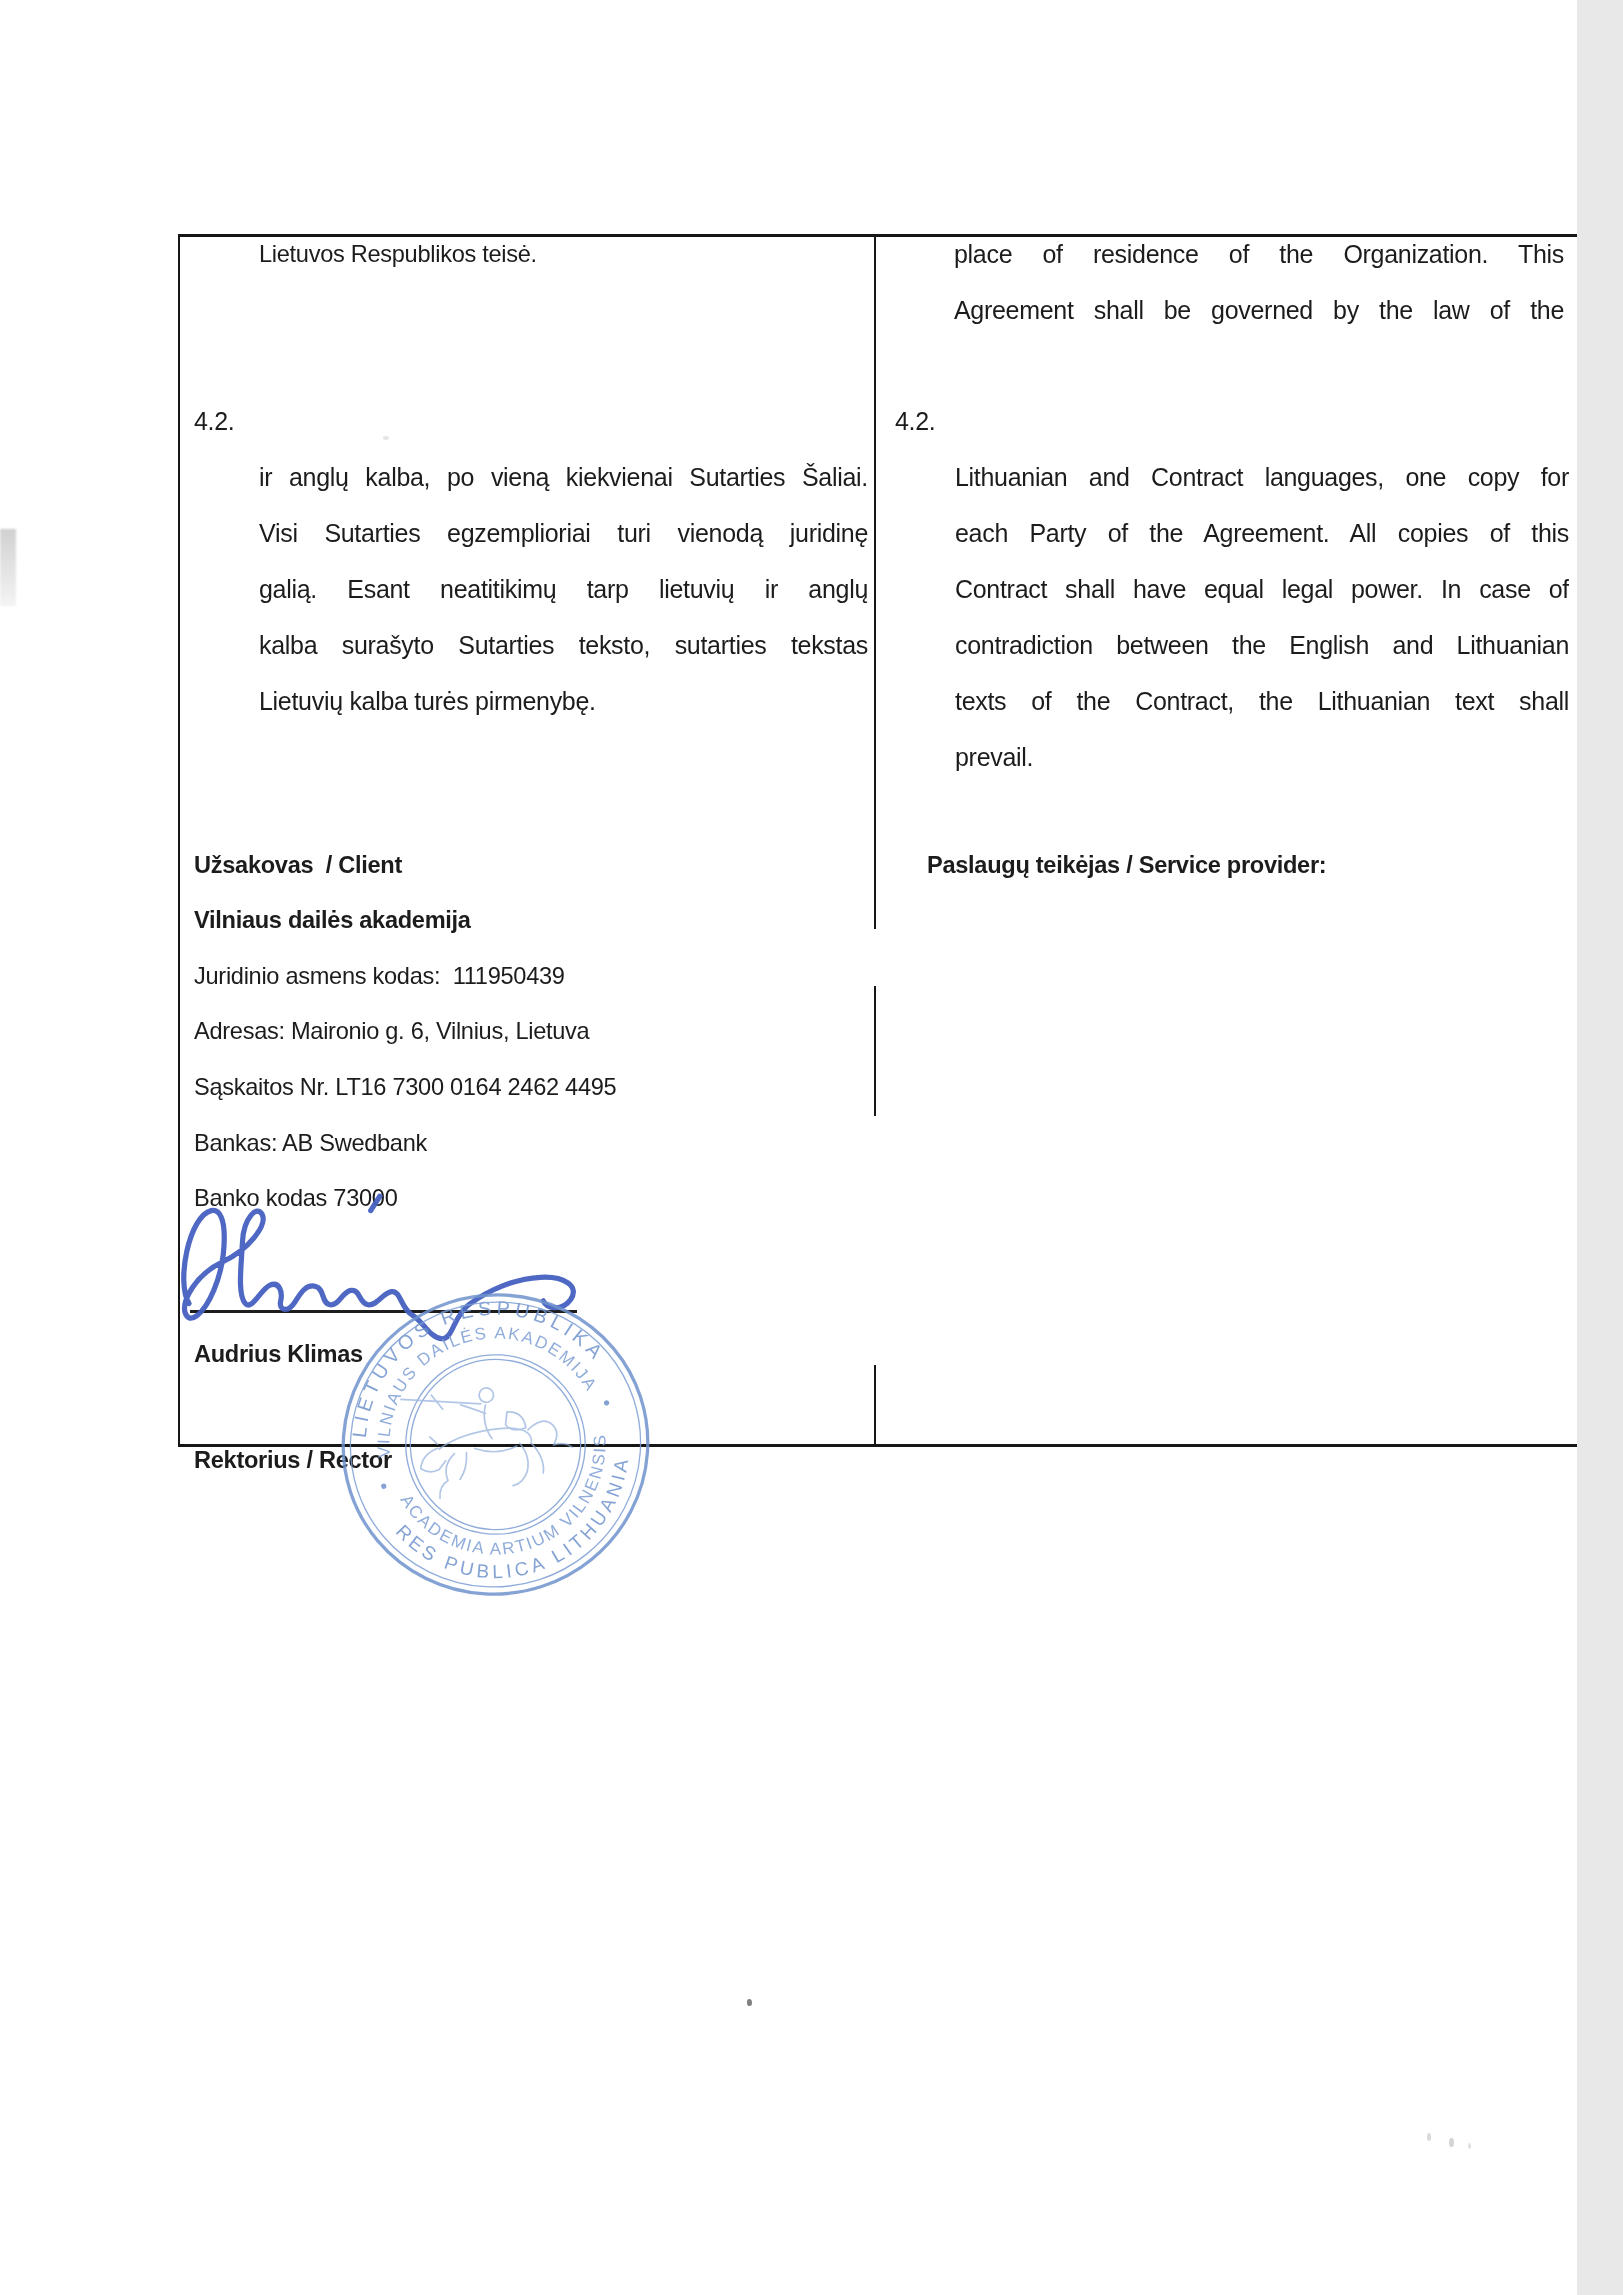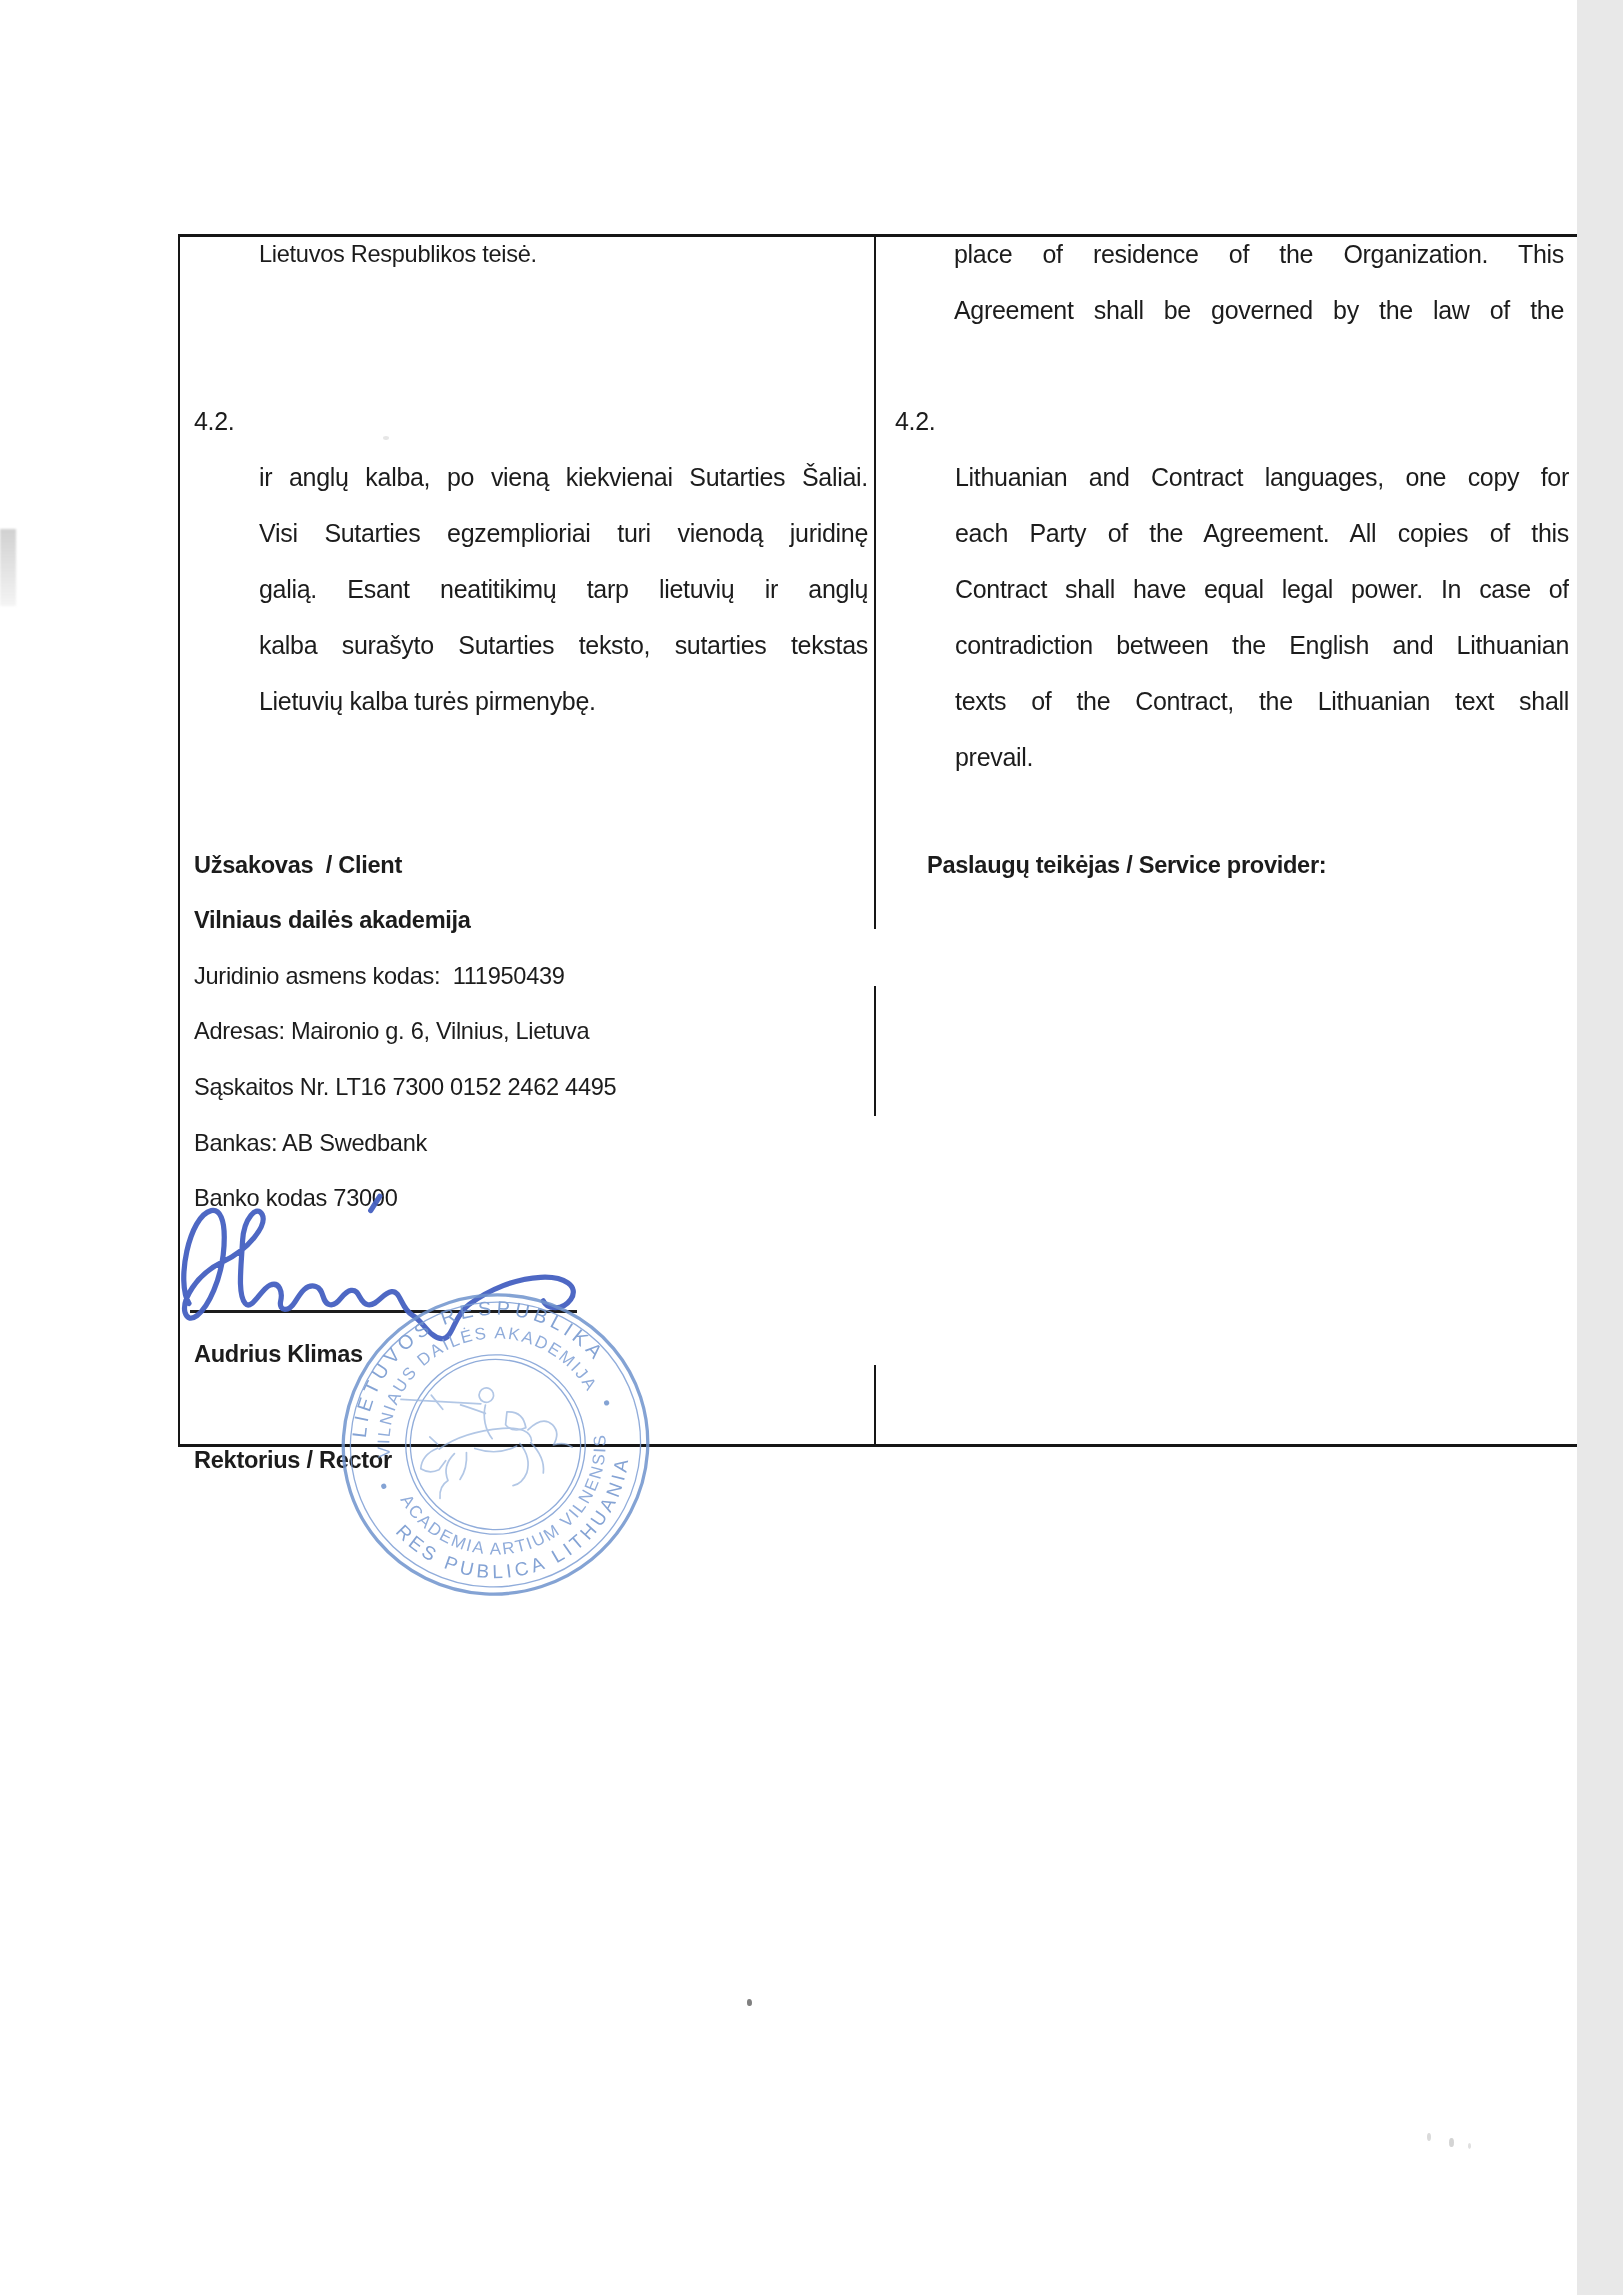--- a/index.html
+++ b/index.html
@@ -89,21 +89,21 @@
     <div class="ln jln" style="padding-left:60px;">Contract shall have equal legal power. In case of</div>
     <div class="ln jln" style="padding-left:60px;">contradiction between the English and Lithuanian</div>
     <div class="ln jln" style="padding-left:60px;">texts of the Contract, the Lithuanian text shall</div>
     <div class="ln" style="padding-left:60px;">prevail.</div>
   </div>
 
   <div class="tl b" style="left:194px;top:837px;width:655px;">Užsakovas  / Client</div>
   <div class="tl b" style="left:194px;top:892px;width:655px;">Vilniaus dailės akademija</div>
   <div class="tl" style="left:194px;top:948px;width:655px;">Juridinio asmens kodas:  111950439</div>
   <div class="tl" style="left:194px;top:1003px;width:655px;">Adresas: Maironio g. 6, Vilnius, Lietuva</div>
-  <div class="tl" style="left:194px;top:1059px;width:655px;">Sąskaitos Nr. LT16 7300 0152 2462 4495</div>
+  <div class="tl" style="left:194px;top:1059px;width:655px;">Sąskaitos Nr. LT16 7300 0164 2462 4495</div>
   <div class="tl" style="left:194px;top:1115px;width:655px;">Bankas: AB Swedbank</div>
   <div class="tl" style="left:194px;top:1170px;width:655px;">Banko kodas 73000</div>
 
   <div class="tl b" style="left:927px;top:837px;width:661px;">Paslaugų teikėjas / Service provider:</div>
 
   <div class="rule" style="left:190px;top:1310px;width:387px;height:2.6px;background:#1d1d1d;"></div>
   <div class="tl b" style="left:194px;top:1326px;width:524px;">Audrius Klimas</div>
   <div class="tl b" style="left:194px;top:1432px;width:524px;">Rektorius / Rector</div>
 
   <svg style="left:157px;top:1191px;" width="511" height="183" viewBox="0 0 780 280">

